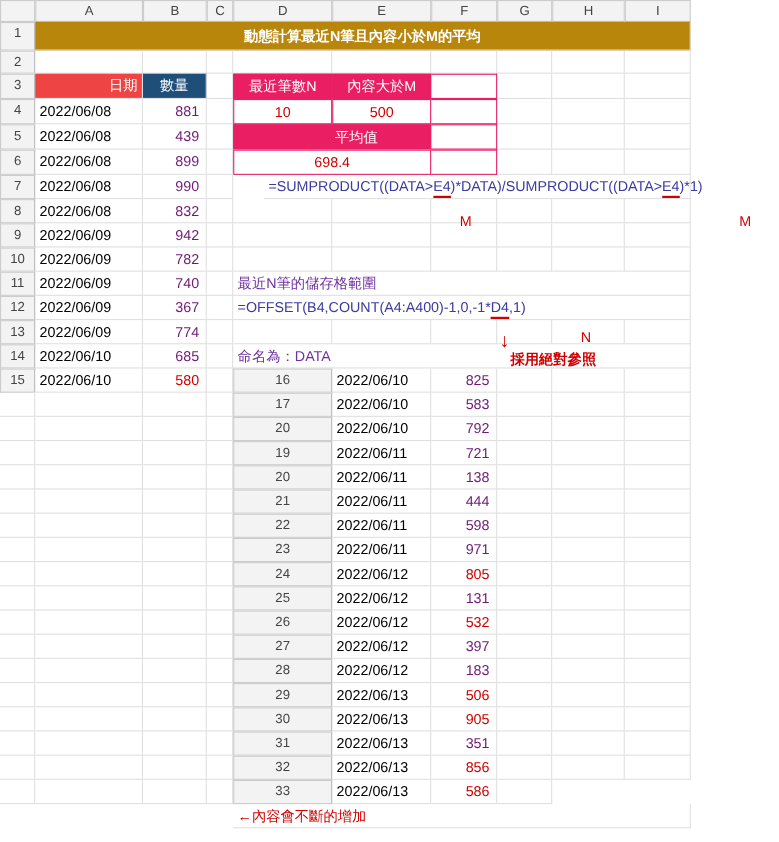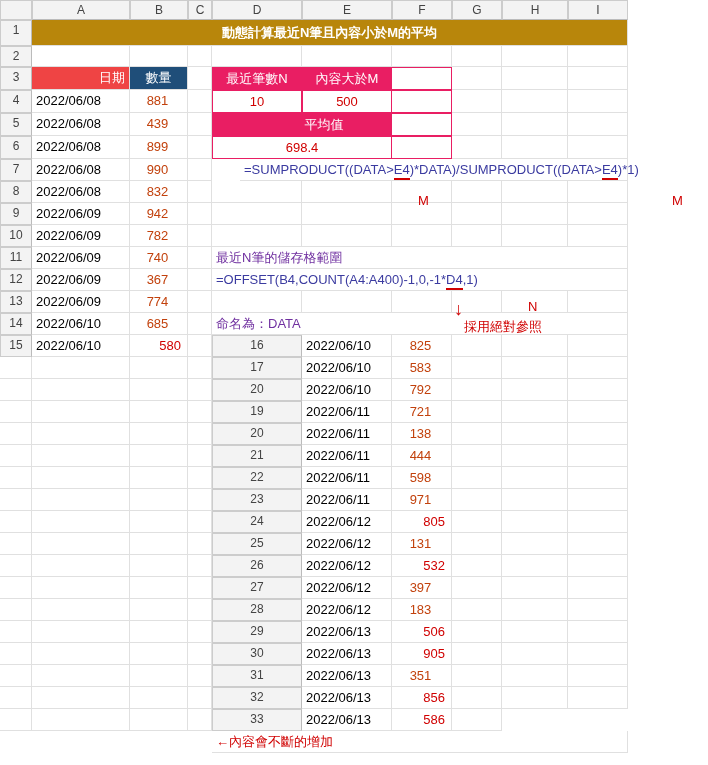--- a/index.html
+++ b/index.html
@@ -7,21 +7,21 @@
   .grid{display:grid;grid-template-columns:32px 98px 58px 24px 90px 90px 60px 50px 66px 60px;position:relative}
   .hcell,.rcell{background:#f3f3f3;border:1px solid #ccc;text-align:center;padding:2px 0;color:#444;font-size:12px}
   .hcell{border-bottom:1px solid #bbb}
   .rcell{border-right:1px solid #bbb}
   .cell{border:1px solid #e0e0e0;border-top:none;border-left:none;padding:2px 4px;min-height:21px;line-height:17px;white-space:nowrap;overflow:visible}
   .corner{background:#f3f3f3;border:1px solid #ccc}
   .title{background:#b8860b;color:#fff;font-weight:bold;text-align:center;font-size:13px;padding:4px 0}
   .hdr-a{background:#ef4444;color:#fff;text-align:right}
   .hdr-b{background:#1f4e79;color:#fff;text-align:center}
   .date{color:#000000;text-align:left;padding-right:20px}
-  .num{color:#c2410c;text-align:center;padding-right:6px}
+  .num{color:#701a75;text-align:right;padding-right:6px}
   .num-red{color:#d00000;text-align:right;padding-right:6px}
   .pink-h{background:#e91e63;color:#fff;text-align:center;border:1px solid #e91e63}
   .pink-v{background:#fff;color:#d00000;text-align:center;border:1px solid #e91e63}
   .formula{color:#3b3ba0}
   .purple{color:#7030a0}
   .red{color:#d00000}
   .annot{position:absolute;color:#d00000;font-size:13px;line-height:1}
   .under-red{border-bottom:2px solid #d00000;padding-bottom:1px}
   .arrow-down{position:absolute;color:#d00000;font-size:18px;line-height:1}
   .span-title{grid-column:2/11}
@@ -326,15 +326,15 @@
     <div class="cell"></div>
     <div class="cell"></div>
     <div class="rcell">33</div>
     <div class="cell date">2022/06/13</div>
     <div class="cell num-red">586</div>
     <div class="cell"></div>
     <div class="cell red" style="grid-column: 5 / 11;">←內容會不斷的增加</div>
     <div class="annot" style="left: 418px; top: 194px;">M</div>
     <div class="annot" style="left: 672px; top: 194px;">M</div>
     <div class="annot" style="left: 528px; top: 300px;">N</div>
-    <div class="annot" style="left: 464px; top: 320px;">採用絕對參照</div>
+    <div class="annot" style="left: 464px; top: 320px; font-weight: bold;">採用絕對參照</div>
     <div class="arrow-down annot" style="left: 454px; top: 300px;">↓</div>
   </div>
 
 </body></html>

